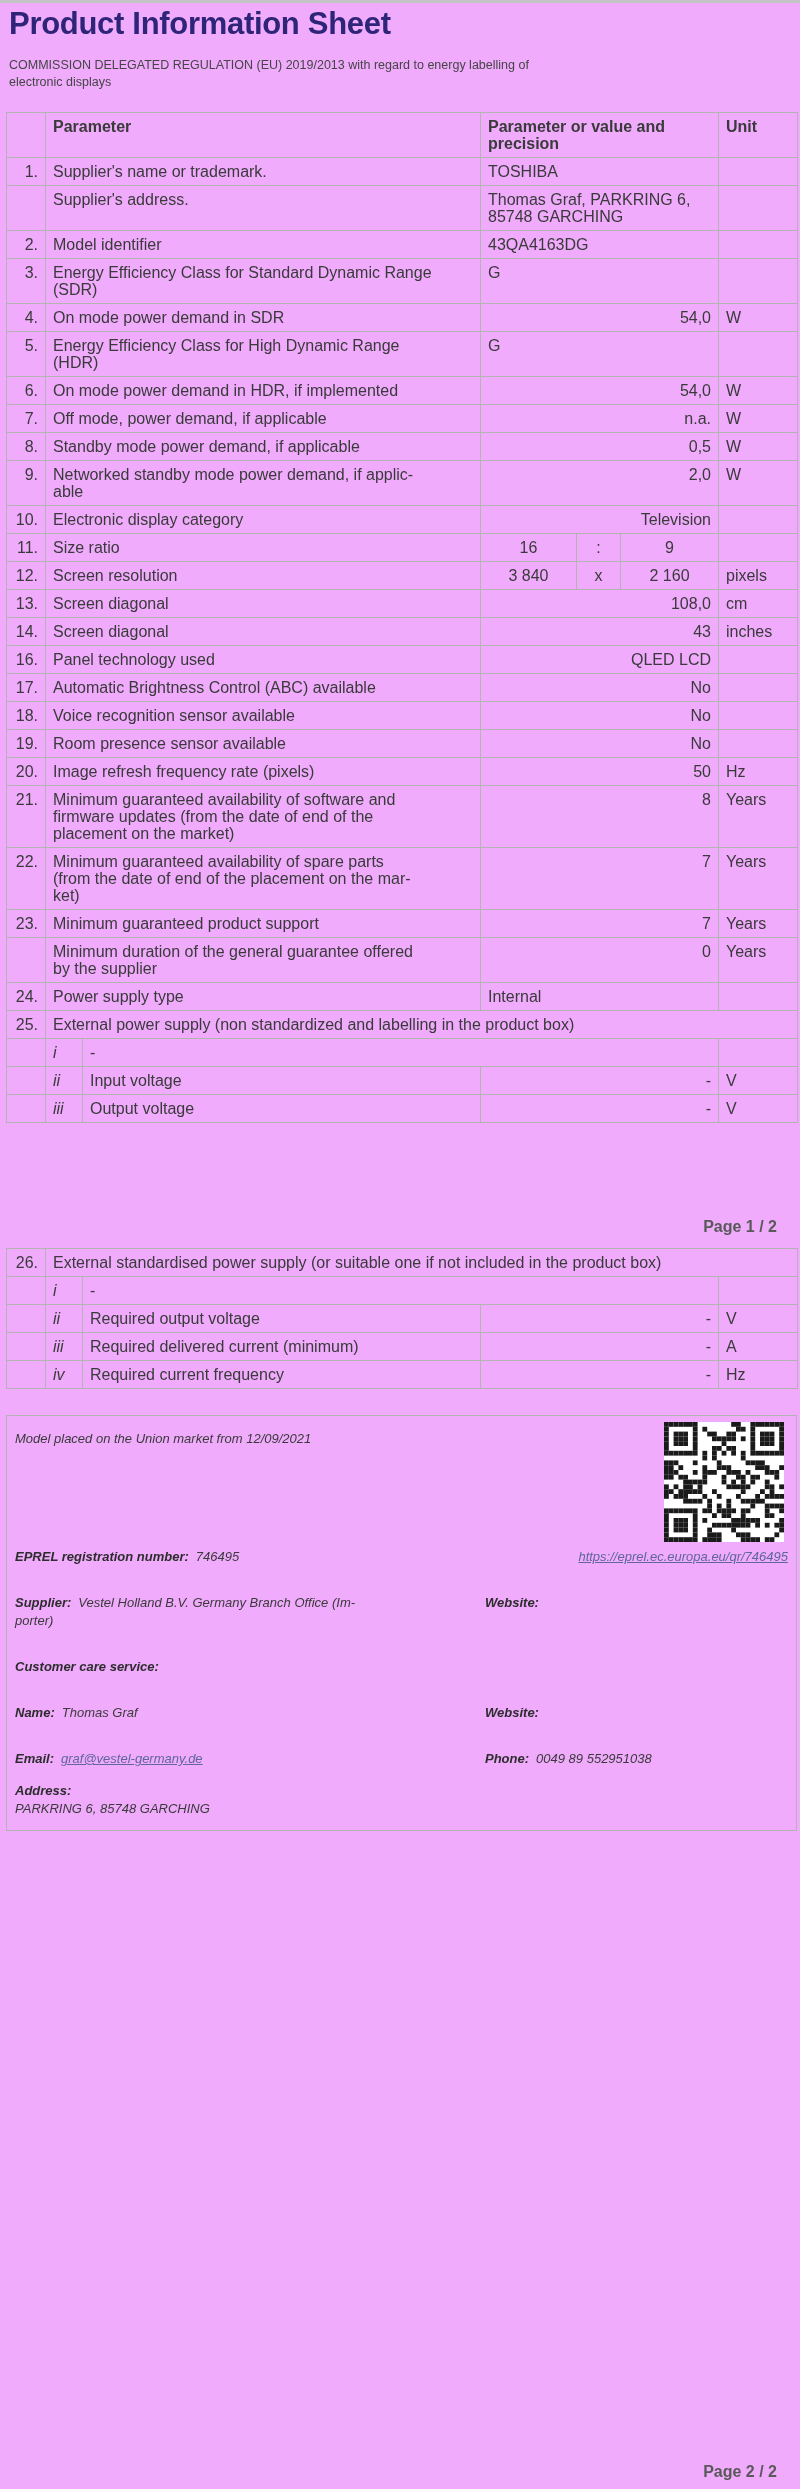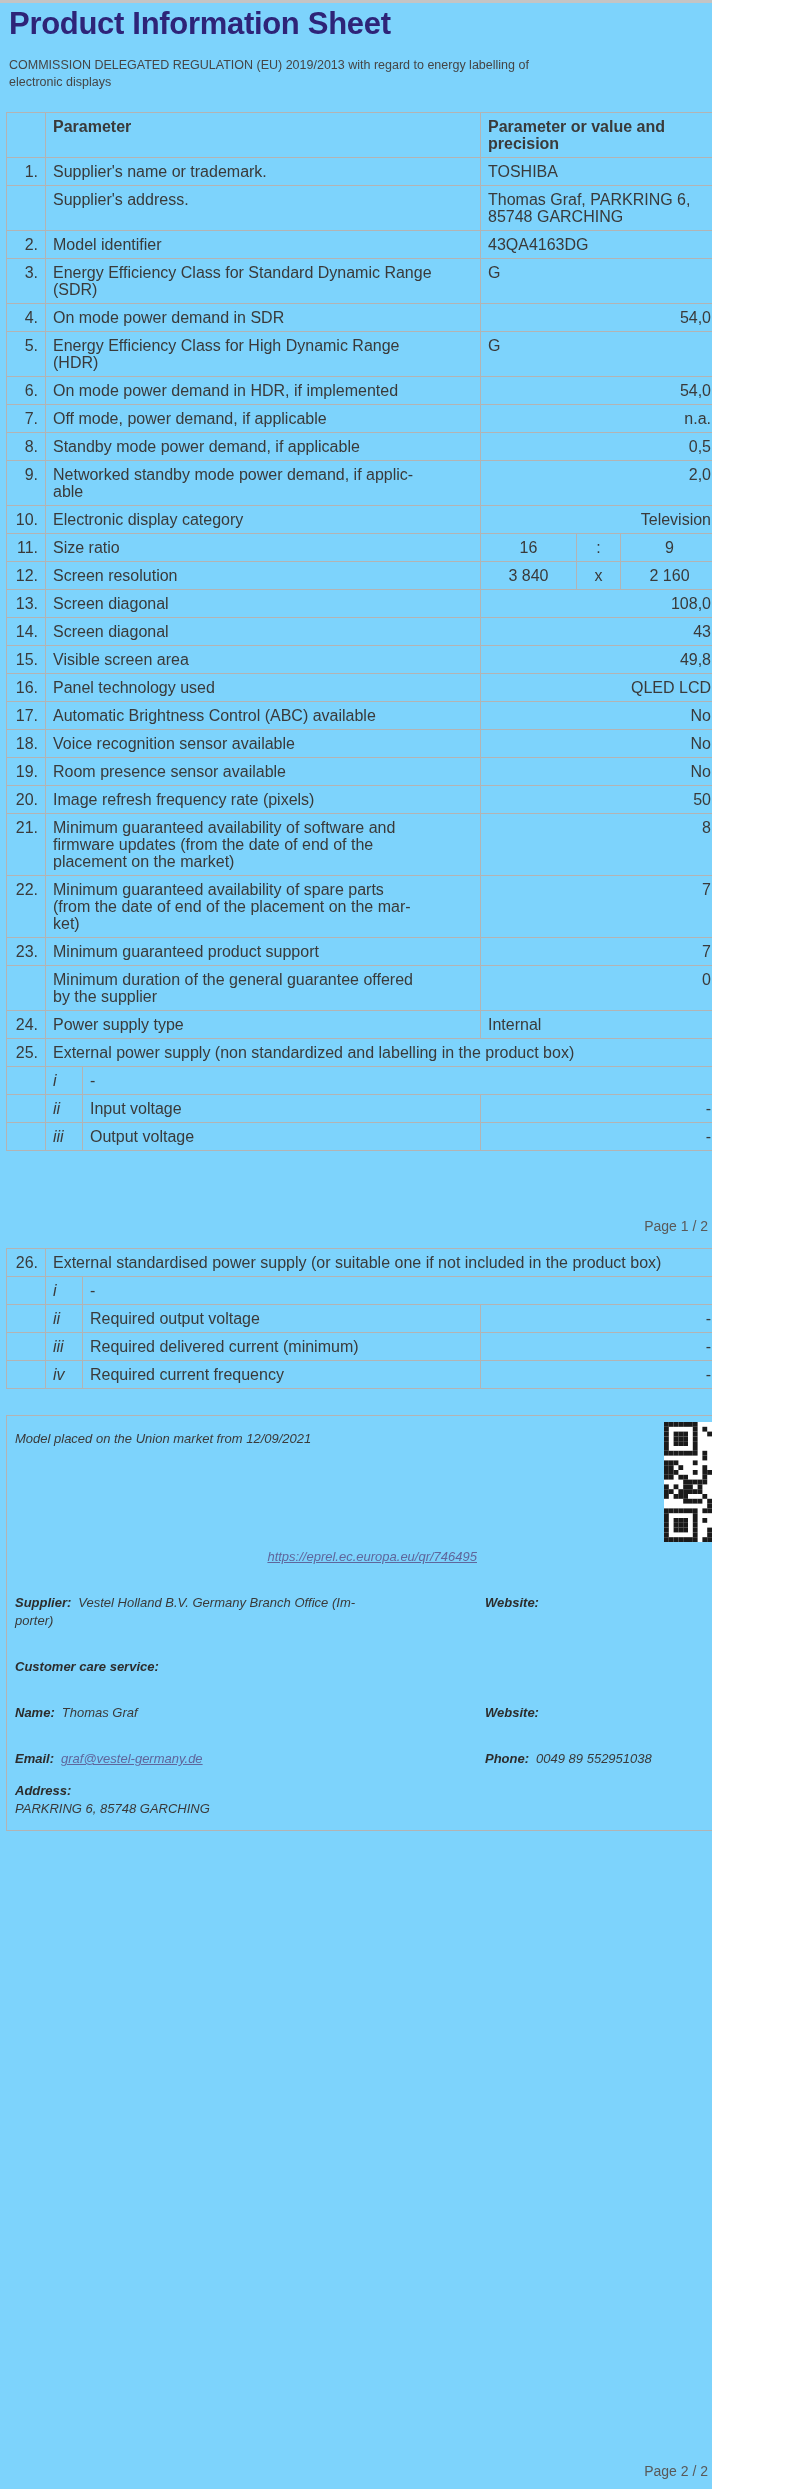--- a/index.html
+++ b/index.html
@@ -1,19 +1,19 @@
 <!DOCTYPE html>
 <html><head>
 <meta charset="utf-8">
 <style>
   html,body{margin:0;padding:0;background:#ffffff;}
   .page{
     position:relative;
-    width:712px;height:2489px;
-    background:#7dd3fc;
+    width:800px;height:2489px;
+    background:#f0abfc;
     font-family:"Liberation Sans", sans-serif;
     color:var(--text-color,#3a3a3a);
     overflow:hidden;
   }
   .top-strip{position:absolute;top:0;left:0;width:800px;height:3px;background:#c4c4c4;}
   .doc-header{position:absolute;top:6px;left:9px;right:9px;}
   .doc-title{
     font-size:31px;font-weight:bold;line-height:36px;
     color:var(--title-color,#2e2478);
     letter-spacing:-0.3px;
@@ -39,22 +39,22 @@
   td.num{text-align:right;padding-right:6px;}
   td.sub{font-style:italic;padding-left:9px;}
   td.param{white-space:pre-line;}
   td.val{white-space:pre-line;}
   td.val-left{text-align:left;padding-left:9px;}
   td.val-right{text-align:right;padding-right:10px;}
   td.val-center{text-align:center;}
   td.sep{text-align:center;}
   td.unit{padding-left:8px;}
   .page-footer{
-    position:absolute;right:4px;
-    font-size:14px;color:#595959;
+    position:absolute;right:23px;
+    font-size:16px;color:#595959;font-weight:bold;
   }
   #footer1{top:1218px;}
   #footer2{top:2463px;}
   .info-box{
     position:absolute;top:1415px;left:6px;width:791px;height:416px;
     border:1px solid var(--border-color,#b3b3b3);
     box-sizing:border-box;
     padding:12px 8px 12px 8px;
     font-size:13px;line-height:18px;font-style:italic;
   }
@@ -194,26 +194,20 @@
           <td class="num">13.</td>
           <td class="param" colspan="2">Screen diagonal</td>
           <td class="val val-right" colspan="3">108,0</td>
           <td class="unit">cm</td>
         </tr>
         <tr>
           <td class="num">14.</td>
           <td class="param" colspan="2">Screen diagonal</td>
           <td class="val val-right" colspan="3">43</td>
           <td class="unit">inches</td>
-        </tr>
-        <tr>
-          <td class="num">15.</td>
-          <td class="param" colspan="2">Visible screen area</td>
-          <td class="val val-right" colspan="3">49,8</td>
-          <td class="unit">dm²</td>
         </tr>
         <tr>
           <td class="num">16.</td>
           <td class="param" colspan="2">Panel technology used</td>
           <td class="val val-right" colspan="3">QLED LCD</td>
           <td class="unit"></td>
         </tr>
         <tr>
           <td class="num">17.</td>
           <td class="param" colspan="2">Automatic Brightness Control (ABC) available</td>
@@ -640,20 +634,23 @@
           <rect x="52.80" y="115.20" width="4.80" height="4.80" fill="#1a1a1a"></rect>
           <rect x="76.80" y="115.20" width="4.80" height="4.80" fill="#1a1a1a"></rect>
           <rect x="81.60" y="115.20" width="4.80" height="4.80" fill="#1a1a1a"></rect>
           <rect x="86.40" y="115.20" width="4.80" height="4.80" fill="#1a1a1a"></rect>
           <rect x="91.20" y="115.20" width="4.80" height="4.80" fill="#1a1a1a"></rect>
           <rect x="100.80" y="115.20" width="4.80" height="4.80" fill="#1a1a1a"></rect>
           <rect x="105.60" y="115.20" width="4.80" height="4.80" fill="#1a1a1a"></rect>
         </svg></div>
 
     <div class="row2col eprel-row">
+      <div>
+        <b class="lbl">EPREL registration number:</b><span>746495</span>
+      </div>
       <div class="eprel-right">
         <a class="doclink" href="#">https://eprel.ec.europa.eu/qr/746495</a>
       </div>
     </div>
 
     <div class="row2col supplier-row">
       <div>
         <b class="lbl">Supplier:</b><span class="prewrap">Vestel Holland B.V. Germany Branch Office (Im-
 porter)</span>
       </div>

